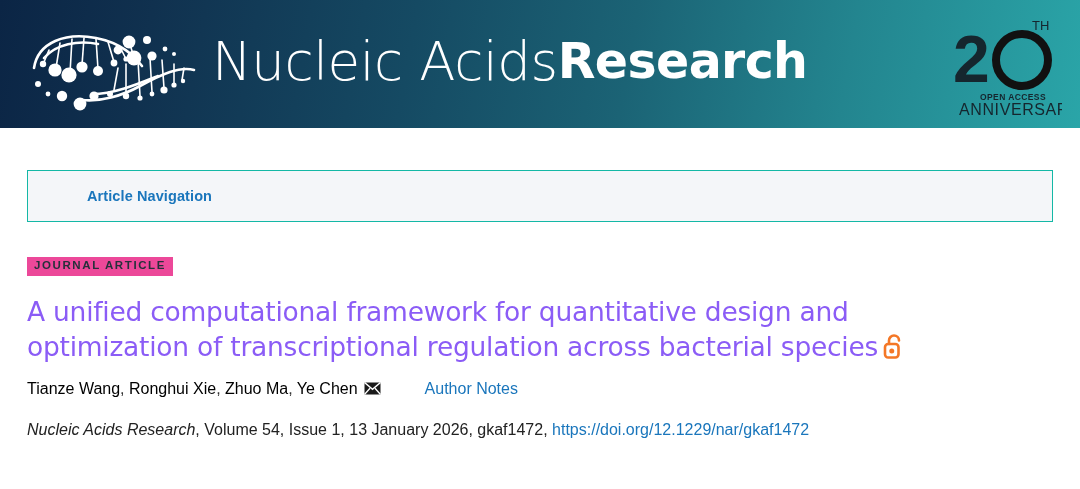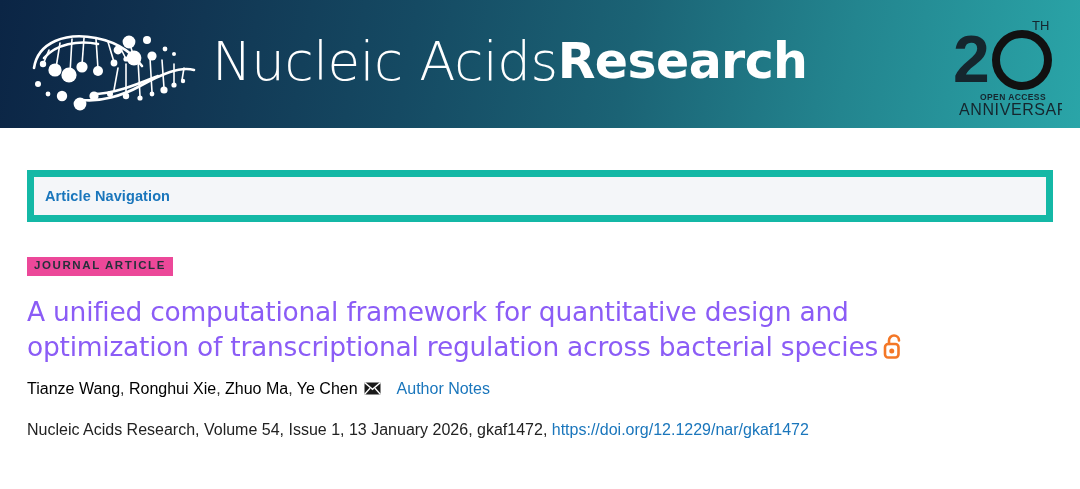--- a/index.html
+++ b/index.html
@@ -75,24 +75,25 @@
     padding: 0;
     box-sizing: border-box;
   }
   .nav-box {
     position: absolute;
     left: 27px;
     top: 42px;   
     width: 1026px;
     height: 52px;
     background: #f4f6f9;
-    border: 7px solid #14b8a6;
+    border: 1px solid #14b8a6;
     box-sizing: border-box;
     display: flex;
     align-items: center;
+    padding-left: 48px;
   }
   .nav-box-label {
     font-size: 14.5px;
     font-weight: 700;
     color: #1a76bc;
     padding-left: 11px;
     letter-spacing: 0.1px;
   }
 
   .article-block {
@@ -145,31 +146,32 @@
     color: #333;
   }
   .envelope-icon {
     display: inline-block;
     vertical-align: -1px;
     margin-left: 6px;
   }
   .author-notes {
     color: #1a76bc;
     text-decoration: none;
-    margin-left: 16px;
+    margin-left: 44px;
     font-weight: 400;
   }
 
   .citation-line {
     margin-top: 17px;
     font-size: 16px;
     line-height: 1.45;
     color: #222222;
   }
   .journal-name-italic {
+    font-style: italic;
   }
   .doi-link {
     color: #1a76bc;
     text-decoration: none;
   }
 </style>
 </head>
 <body>
 
 <div class="masthead">

